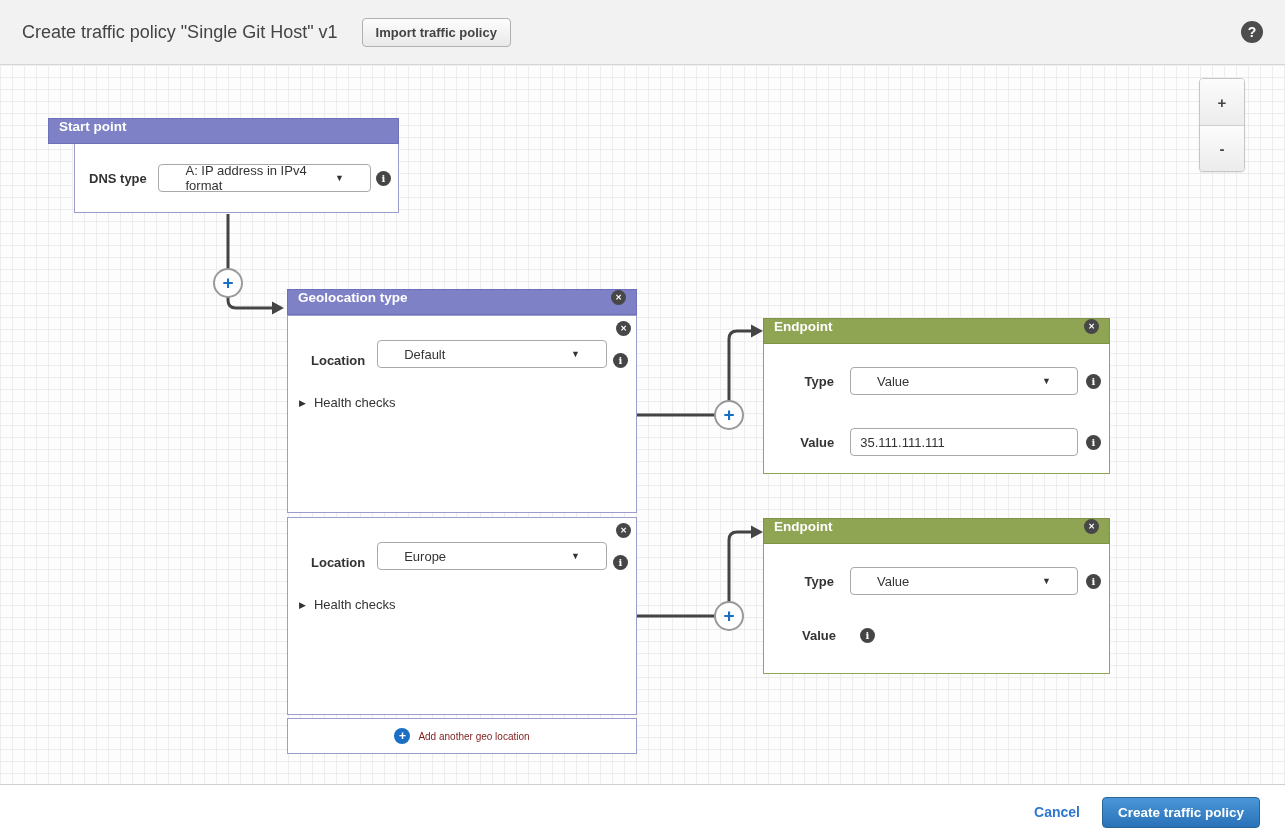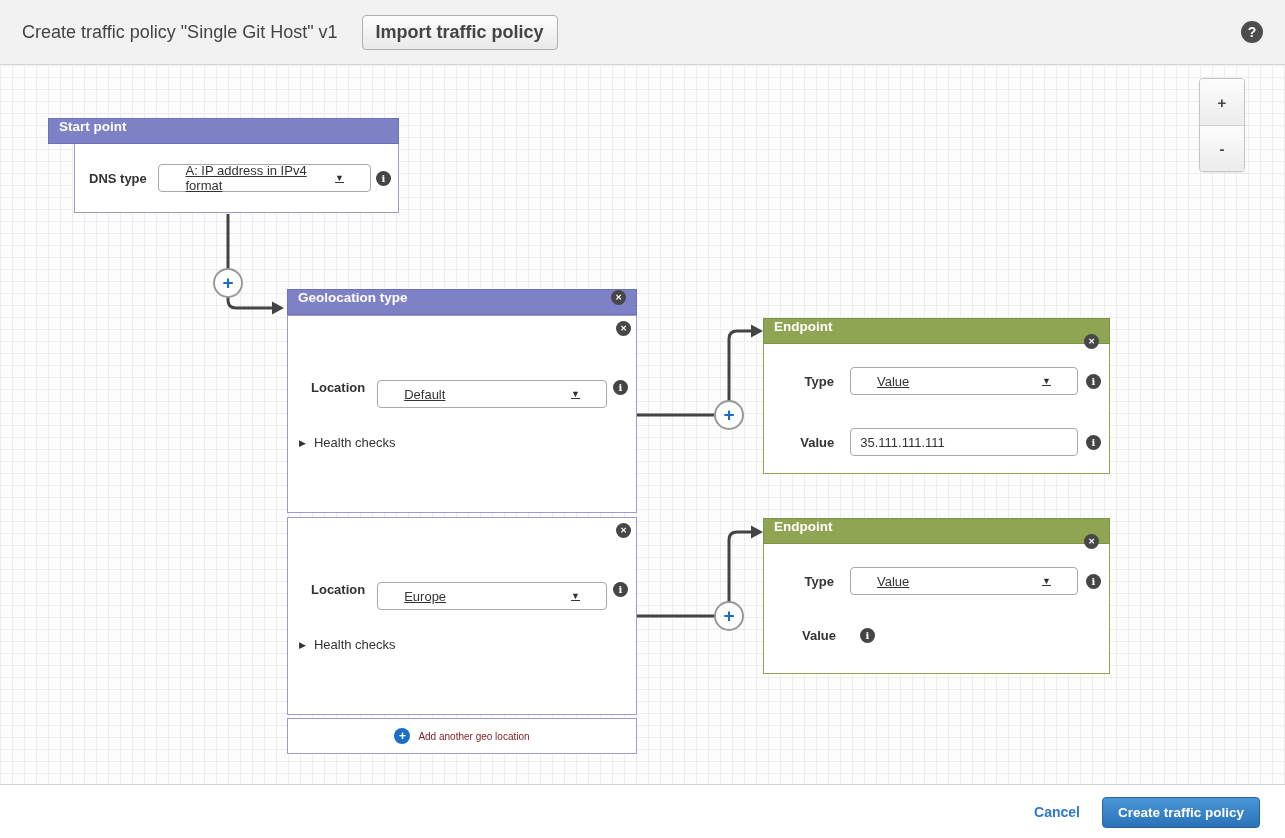--- a/index.html
+++ b/index.html
@@ -6,21 +6,21 @@
   html,body { width:1285px; height:838px; font-family:"Liberation Sans", sans-serif; background:#fff; overflow:hidden; }
 
   
   .topbar {
     position:absolute; top:0; left:0; width:1285px; height:65px;
     background:#f2f2f2; border-bottom:1px solid #d6d6d6;
     display:flex; align-items:center; padding:0 22px; z-index:10;
   }
   .topbar-title { font-size:18px; color:#444; }
   .import-btn {
-    margin-left:24px; padding:6px 13px; font-size:18px; font-weight:bold; color:#444;
+    margin-left:24px; padding:6px 13px; font-size:13px; font-weight:bold; color:#444;
     background:linear-gradient(#fdfdfd,#e9e9e9); border:1px solid #b0b0b0; border-radius:4px;
     cursor:pointer; font-family:"Liberation Sans",sans-serif;
   }
   .help-icon {
     margin-left:auto; width:22px; height:22px; border-radius:50%;
     background:#4d4d4d; color:#fff; font-size:14px; font-weight:bold;
     display:flex; align-items:center; justify-content:center; cursor:pointer;
   }
 
   
@@ -35,36 +35,36 @@
     overflow:hidden;
   }
   .connector-svg { position:absolute; top:0; left:0; z-index:1; pointer-events:none; }
 
   .node { position:absolute; z-index:2; }
   .node-header {
     height:26px; display:flex; align-items:flex-start; padding:0 10px;
     color:#fff; font-size:13.5px; font-weight:bold;
   }
   .hdr-purple { background:#7e81c6; border:1px solid #6d70ba; }
-  .hdr-green  { background:#90a553; border:1px solid #7e9347;flex-direction:column; }
+  .hdr-green  { background:#90a553; border:1px solid #7e9347; }
 
   .close-circle {
     width:15px; height:15px; border-radius:50%; background:#474747; color:#fff;
     font-size:8px; font-weight:bold; display:flex; align-items:center; justify-content:center;
     cursor:pointer; flex:0 0 auto;
   }
   .info-circle {
     width:15px; height:15px; border-radius:50%; background:#454545; color:#fff;
     font-size:10px; font-weight:bold; font-family:"DejaVu Serif", serif;
     display:flex; align-items:center; justify-content:center; cursor:pointer; flex:0 0 auto;
   }
 
   .dropdown {
     height:28px; background:#fff; border:1px solid #a9a9a9; border-radius:4px;
-    display:flex; align-items:center; padding:0 26px; font-size:13px; color:#333; cursor:pointer;text-decoration:underline;
+    display:flex; align-items:center; padding:0 26px; font-size:13px; color:#333; cursor:pointer;
   }
   .dropdown .caret { margin-left:auto; font-size:9px; color:#333; }
 
   .text-input {
     height:28px; width:233px; background:#fff; border:1px solid #a9a9a9; border-radius:4px;
     padding:0 9px; font-size:13px; color:#333; font-family:"Liberation Sans",sans-serif;
   }
   .text-input.focused {
     border:2px solid #3b99fc; box-shadow:0 0 5px rgba(59,153,252,.65); outline:none;
   }
@@ -80,21 +80,21 @@
   .start-body .info-circle { margin-left:5px; }
 
   
   .geo-node { left:287px; top:224px; width:350px; }
   .geo-header .close-circle { margin-left:auto; }
   .geo-section {
     background:#fff; border:1px solid #9b9dcb; height:198px; position:relative;
   }
   .geo-section + .geo-section { margin-top:4px; }
   .geo-section .close-circle { position:absolute; top:5px; right:5px; }
-  .geo-row { display:flex; align-items:flex-start; padding:24px 8px 0 23px;margin-top:40px; }
+  .geo-row { display:flex; align-items:flex-end; padding:24px 8px 0 23px; }
   .geo-row .lbl { width:67px; font-size:13px; font-weight:bold; color:#333; }
   .geo-row .dropdown { width:232px; }
   .geo-row .info-circle { margin-left:6px; }
   .health-row { display:flex; align-items:center; gap:8px; padding:27px 0 0 11px; cursor:pointer; }
   .health-row .tri { font-size:9px; color:#333; }
   .health-row .txt { font-size:13px; color:#333; }
   .geo-add {
     margin-top:3px; background:#fff; border:1px solid #9b9dcb; height:36px;
     display:flex; align-items:center; justify-content:center; gap:8px; cursor:pointer;
   }

